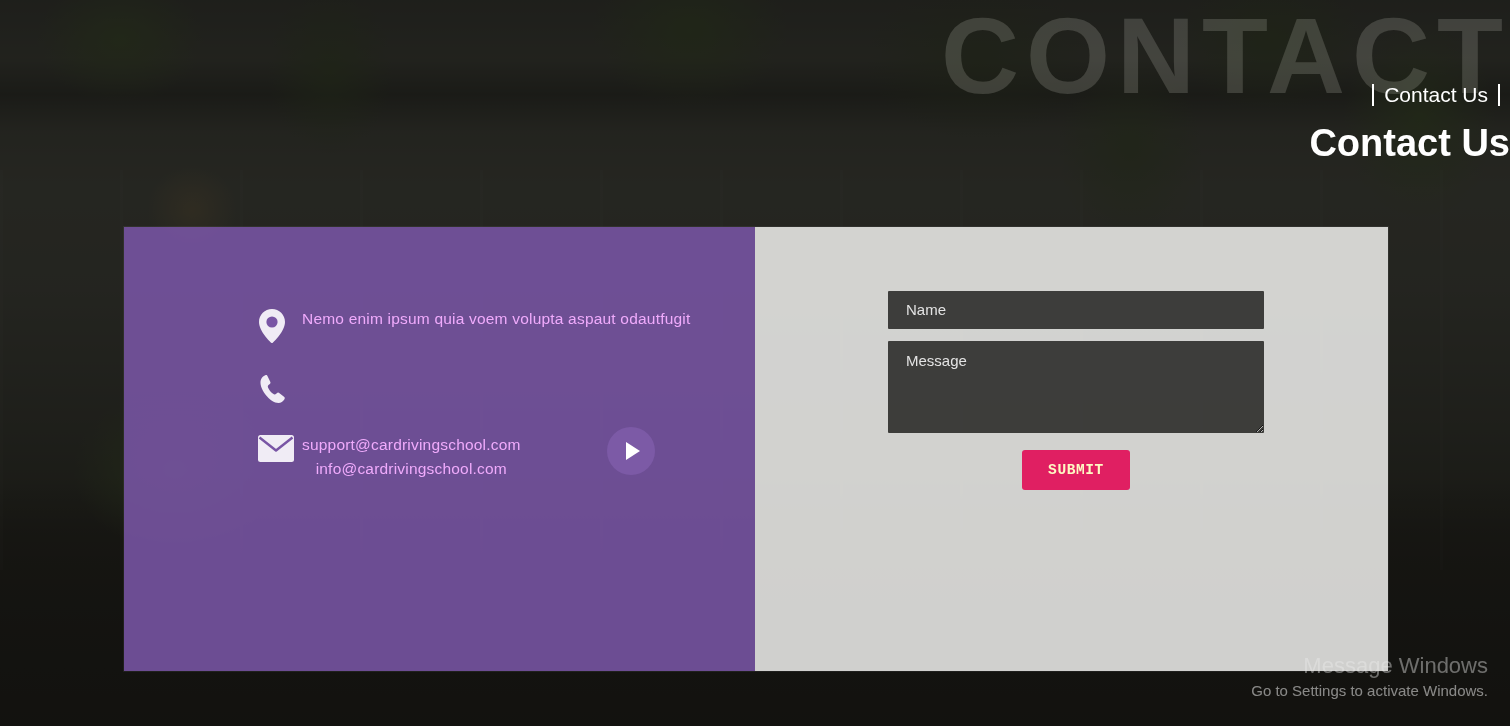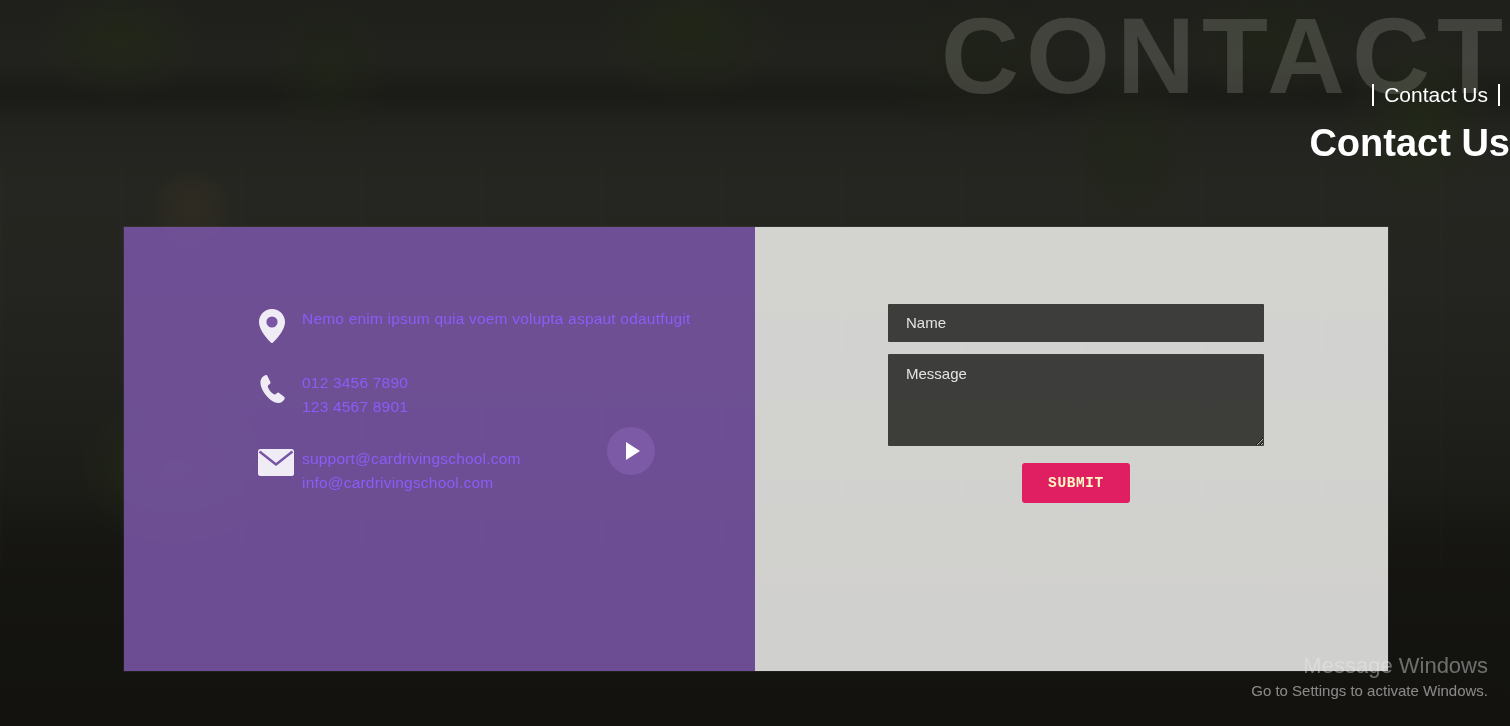--- a/index.html
+++ b/index.html
@@ -176,33 +176,34 @@
   }
   .info-icon {
     width: 44px;
     min-width: 44px;
     padding-top: 2px;
     display: flex;
     justify-content: flex-start;
     align-items: flex-start;
   }
   .info-text {
-    color: #8b5cf6;
+    color: #f0abfc;
     font-size: 15.5px;
     line-height: 24px;
     letter-spacing: .2px;
+    text-align: center;
   }
   .info-text div { white-space: nowrap; }
   .info-text.wrap div { white-space: normal; }
 
   
   .form-area {
     position: absolute;
     left: 125px;
-    top: 77px;
+    top: 64px;
     width: 376px;
     padding-left: 8px;
   }
   .field {
     display: block;
     box-sizing: border-box;
     width: 376px;
     background: rgba(40, 40, 38, 0.88);
     border: none;
     outline: none;
@@ -288,24 +289,20 @@
             <div>Nemo enim ipsum quia voem volupta aspaut odautfugit</div>
           </div>
         </div>
 
         <div class="info-row">
           <div class="info-icon">
             <svg width="32" height="32" viewBox="0 0 32 32">
               <path d="M7.2 2.3C5.4 2.9 3.4 5 2.8 7.1c-1.1 3.8.6 9.2 4.6 14.5 3.9 5.2 9.2 8.6 13.2 8.5 2.2-.1 4.6-1.7 5.7-3.6.8-1.4.7-1.8-.6-2.9l-4.2-3.4c-1.2-1-1.7-.9-3 .3-1.5 1.4-2 1.4-3.7.1-1.9-1.4-4.6-5.1-4.9-6.7-.2-1 .1-1.5 1.3-2.4 1.5-1.1 1.6-1.7.8-3.2L9.7 3.4C8.9 2 8.6 1.9 7.2 2.3z" fill="#f0ecf5"></path>
             </svg>
           </div>
-          <div class="info-text">
-            <div>012 3456 7890</div>
-            <div>123 4567 8901</div>
-          </div>
         </div>
 
         <div class="info-row">
           <div class="info-icon">
             <svg width="36" height="27" viewBox="0 0 36 27">
               <rect x="0" y="0" width="36" height="27" rx="2.5" fill="#f0ecf5"></rect>
               <path d="M1.5 2.5 L18 15.5 L34.5 2.5" fill="none" stroke="#7955a5" stroke-width="2.4" stroke-linejoin="round"></path>
             </svg>
           </div>
           <div class="info-text">

